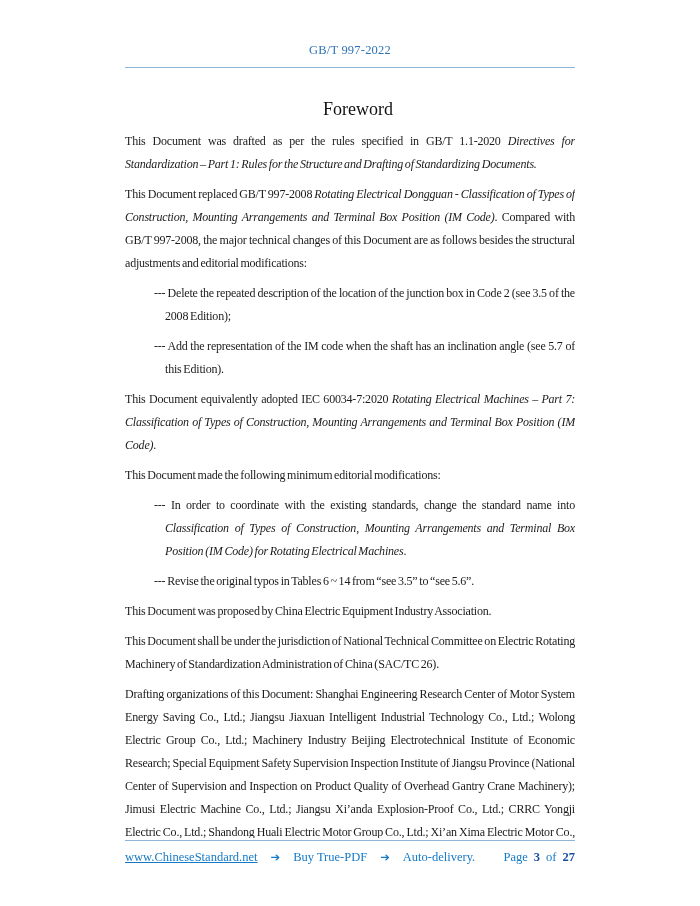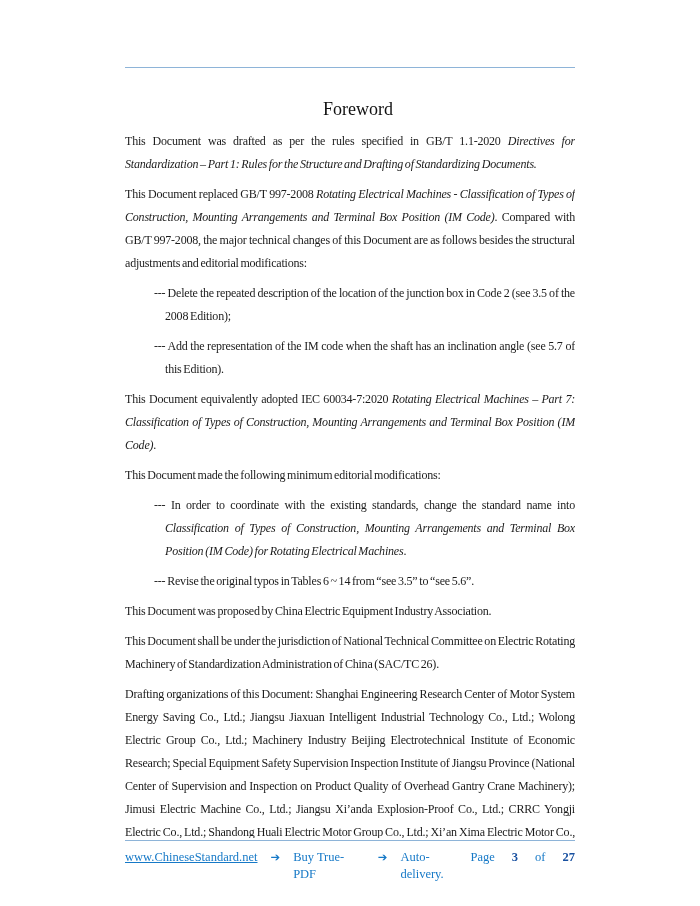--- a/index.html
+++ b/index.html
@@ -47,35 +47,38 @@
     display: flex; justify-content: space-between; align-items: baseline;
     font-size: 12.5px; line-height: 17px;
     color: var(--footer-blue, #1679c7);
   }
   .footer-left { display: flex; gap: 13px; align-items: baseline; }
   .footer-link {
     color: var(--footer-blue, #1679c7);
     text-decoration: underline; cursor: pointer;
   }
   .footer-arrow { font-weight: bold; font-family: "DejaVu Sans", sans-serif; font-size: 11.5px; }
-  .footer-right { display: flex; gap: 17px; align-items: baseline; }
+  .footer-right { display: flex; gap: 6px; align-items: baseline; }
   .page-num { font-weight: bold; color: var(--pagenum-blue, #1850a0); }
 </style>
 </head>
 <body>
 
 <div class="page" style="--page-bg: #ffffff; --header-blue: #2e74b5; --rule-blue: #8eb4d8; --footer-blue: #1679c7; --pagenum-blue: #1850a0; --body-text: #1b1b1b;">
 
+  <div class="page-header">
+    <span>GB/T 997-2022</span>
+  </div>
   <div class="header-rule"></div>
 
   <h1 class="doc-title">Foreword</h1>
 
   <div class="content">
       <p class="para"><span>This Document was drafted as per the rules specified in GB/T 1.1-2020 </span><i>Directives for Standardization – Part 1: Rules for the Structure and Drafting of Standardizing Documents.</i></p>
-      <p class="para"><span>This Document replaced GB/T 997-2008 </span><i>Rotating Electrical Machines - Classification of Types of Construction, Mounting Arrangements and Terminal Box Position (IM Code)</i><span>. Compared with GB/T 997-2008, the major technical changes of this Document are as follows besides the structural adjustments and editorial modifications:</span></p>
+      <p class="para"><span>This Document replaced GB/T 997-2008 </span><i>Rotating Electrical Dongguan - Classification of Types of Construction, Mounting Arrangements and Terminal Box Position (IM Code)</i><span>. Compared with GB/T 997-2008, the major technical changes of this Document are as follows besides the structural adjustments and editorial modifications:</span></p>
       <p class="para bullet"><span>--- Delete the repeated description of the location of the junction box in Code 2 (see 3.5 of the 2008 Edition);</span></p>
       <p class="para bullet"><span>--- Add the representation of the IM code when the shaft has an inclination angle (see 5.7 of this Edition).</span></p>
       <p class="para"><span>This Document equivalently adopted IEC 60034-7:2020 </span><i>Rotating Electrical Machines – Part 7: Classification of Types of Construction, Mounting Arrangements and Terminal Box Position (IM Code)</i><span>.</span></p>
       <p class="para"><span>This Document made the following minimum editorial modifications:</span></p>
       <p class="para bullet"><span>--- In order to coordinate with the existing standards, change the standard name into </span><i>Classification of Types of Construction, Mounting Arrangements and Terminal Box Position (IM Code) for Rotating Electrical Machines</i><span>.</span></p>
       <p class="para bullet"><span>--- Revise the original typos in Tables 6 ~ 14 from “see 3.5” to “see 5.6”.</span></p>
       <p class="para"><span>This Document was proposed by China Electric Equipment Industry Association.</span></p>
       <p class="para"><span>This Document shall be under the jurisdiction of National Technical Committee on Electric Rotating Machinery of Standardization Administration of China (SAC/TC 26).</span></p>
       <p class="para"><span>Drafting organizations of this Document: Shanghai Engineering Research Center of Motor System Energy Saving Co., Ltd.; Jiangsu Jiaxuan Intelligent Industrial Technology Co., Ltd.; Wolong Electric Group Co., Ltd.; Machinery Industry Beijing Electrotechnical Institute of Economic Research; Special Equipment Safety Supervision Inspection Institute of Jiangsu Province (National Center of Supervision and Inspection on Product Quality of Overhead Gantry Crane Machinery); Jimusi Electric Machine Co., Ltd.; Jiangsu Xi’anda Explosion-Proof Co., Ltd.; CRRC Yongji Electric Co., Ltd.; Shandong Huali Electric Motor Group Co., Ltd.; Xi’an Xima Electric Motor Co., Ltd.; Guangdong Dongguan Electric Motor Co., Ltd.; Jiang Chao Motor Technology Co., Ltd.; Nanyang Weite Explosion-Proof Motor Co., Ltd.; Kungfu</span></p>
     </div>

